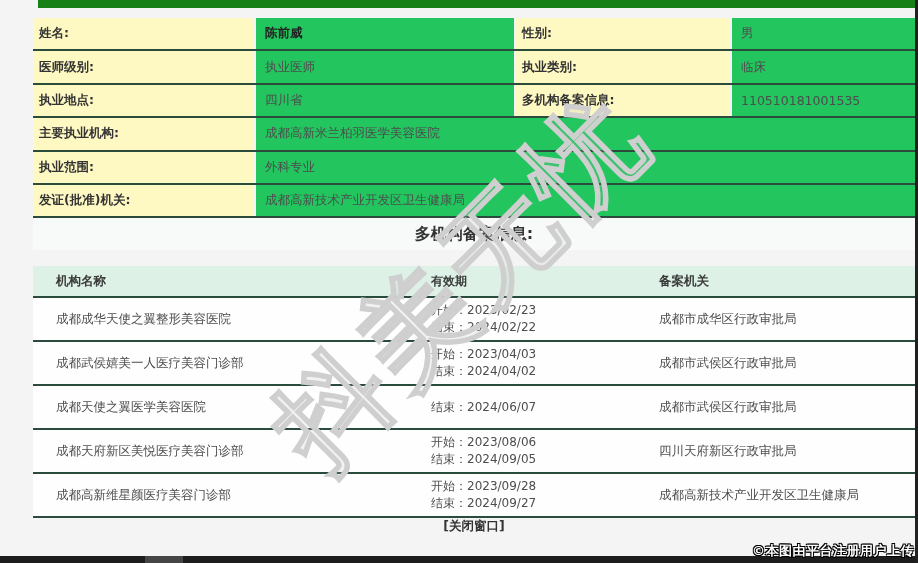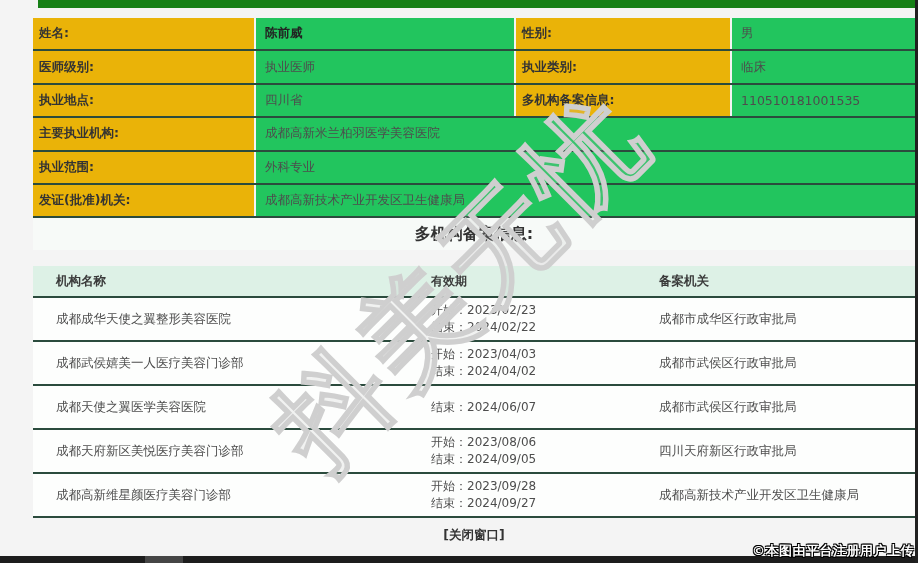--- a/index.html
+++ b/index.html
@@ -20,21 +20,21 @@
     position: absolute; left: 33px; top: 18px; width: 882px;
   }
   
   .irow {
     display: flex; height: 33.4px;
     border-bottom: 2px solid #2b4b3d;
     font-size: 12.5px;
   }
   .cell { display: flex; align-items: center; }
   .lbl {
-    background: #eab308; color: #333; font-weight: bold;
+    background: #fef9c3; color: #333; font-weight: bold;
     padding-left: 6px; margin-right: 2px;
   }
   .val {
     background: #22c55e; color: #4d4d4d; padding-left: 9px; margin-right: 2px;
   }
   .w-l1 { width: 221px; }
   .w-v1 { width: 258px; }
   .w-l2 { width: 214px; }
   .flex1 { flex: 1; margin-right: 0; }
   .bold { font-weight: bold; color: #222; }
@@ -53,21 +53,21 @@
   .frow {
     display: flex; align-items: center; height: 44px;
     background: #fdfefd; border-bottom: 2px solid #2b4b3d;
     font-size: 12.5px; color: #4d4d4d;
   }
   .fc-org { width: 390px; padding-left: 23px; }
   .fc-val { width: 228px; padding-left: 8px; line-height: 17px; font-size: 12px; }
   .fc-agency { flex: 1; padding-left: 8px; }
   
   .footer-band {
-    height: 38px; display: flex; align-items: center; justify-content: center;
+    height: 38px; display: flex; align-items: flex-start; justify-content: center;
     padding-bottom: 4px;
   }
   .close-link {
     font-size: 12.5px; color: #333; cursor: pointer; font-weight: bold;
   }
   
   .wm-diagonal {
     position: absolute; left: 150px; top: 225px; width: 630px; height: 120px;
     text-align: center;
     transform: rotate(-45deg);

